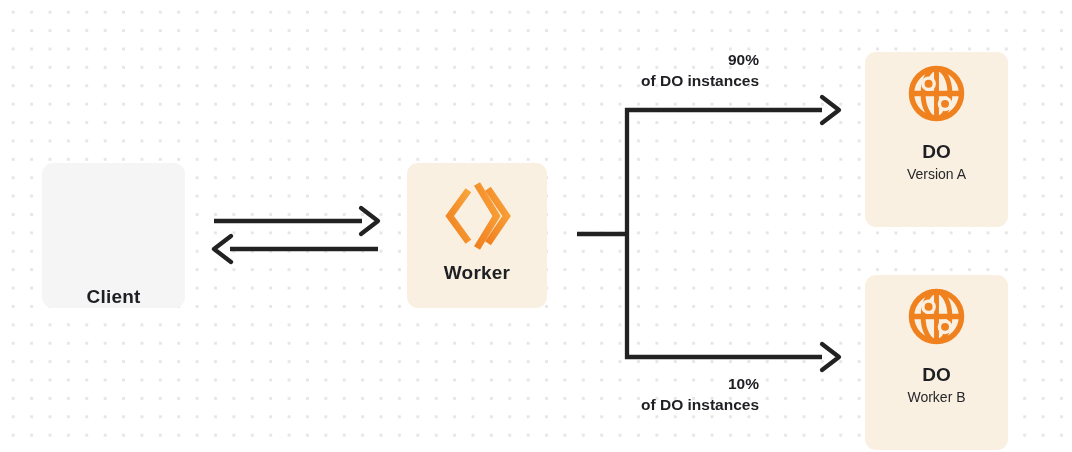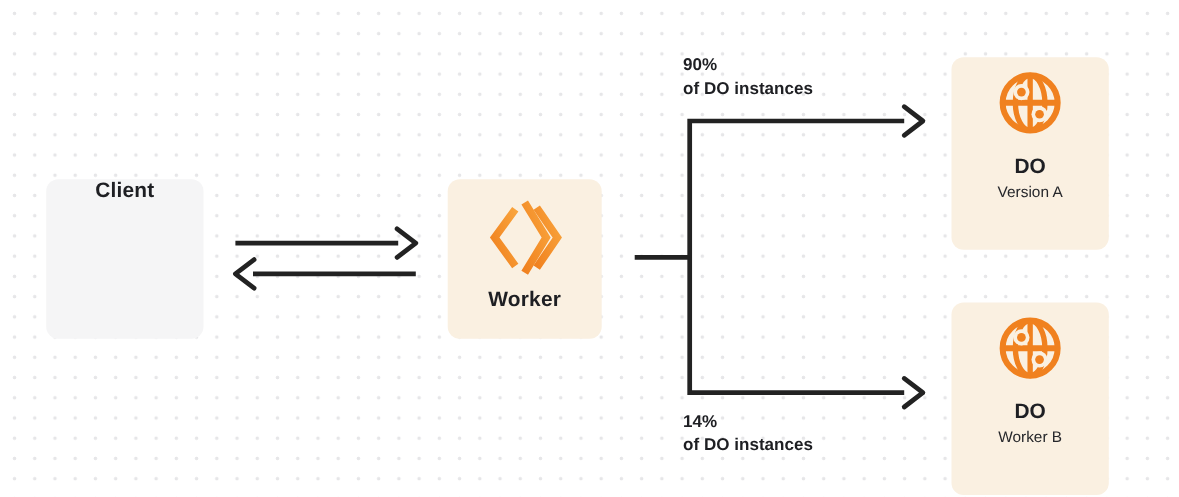--- a/index.html
+++ b/index.html
@@ -24,36 +24,36 @@
     background-position:4px 3px;
     overflow:hidden;
     font-family:"Liberation Sans","DejaVu Sans",sans-serif;
     color:var(--text);
   }
   .edges{position:absolute;left:0;top:0;width:1072px;height:452px;pointer-events:none;}
   .edges path{fill:none;stroke:var(--line);stroke-width:4.3px;}
   .edges .head{stroke-linecap:round;stroke-linejoin:round;}
   .node{
     position:absolute;border-radius:11px;
-    display:flex;flex-direction:column;align-items:center;justify-content:flex-start;
+    display:flex;flex-direction:column;align-items:center;justify-content:flex-end;
   }
   .node .label{font-size:19px;font-weight:700;letter-spacing:.2px;}
   .client{left:42px;top:163px;width:143px;height:145px;background:var(--node-fill-gray);}
   .worker{left:407px;top:163px;width:140px;height:145px;background:var(--node-fill-warm);justify-content:flex-start;padding-top:14px;}
   .worker .logo{width:78px;height:78px;}
   .worker .label{margin-top:7px;}
   .do{left:865px;width:143px;height:175px;background:var(--node-fill-warm);justify-content:flex-start;padding-top:11px;}
   .do-a{top:52px;}
   .do-b{top:275px;}
   .do .globe{width:61px;height:61px;}
   .do .do-title{margin-top:18px;font-size:19px;font-weight:700;line-height:1.1;}
   .do .do-sub{margin-top:3px;font-size:14px;font-weight:400;color:var(--text-soft);}
   .edge-label{
-    position:absolute;left:680px;transform:translateX(-50%);
-    text-align:left;font-size:15.5px;font-weight:700;line-height:20.5px;
+    position:absolute;left:700px;transform:translateX(-50%);
+    text-align:right;font-size:15.5px;font-weight:700;line-height:20.5px;
     color:var(--text);white-space:nowrap;
   }
   .edge-label.top{top:50px;}
   .edge-label.bottom{top:374px;}
 </style>
 </head>
 <body>
 
 <div class="canvas">
 
@@ -126,17 +126,17 @@
     </svg>
     <div class="do-title">DO</div>
     <div class="do-sub">Worker B</div>
   </div>
 
   <div class="edge-label top">
     <div>90%</div>
     <div>of DO instances</div>
   </div>
   <div class="edge-label bottom">
-    <div>14%</div>
+    <div>10%</div>
     <div>of DO instances</div>
   </div>
 
 </div>
 
 </body></html>

